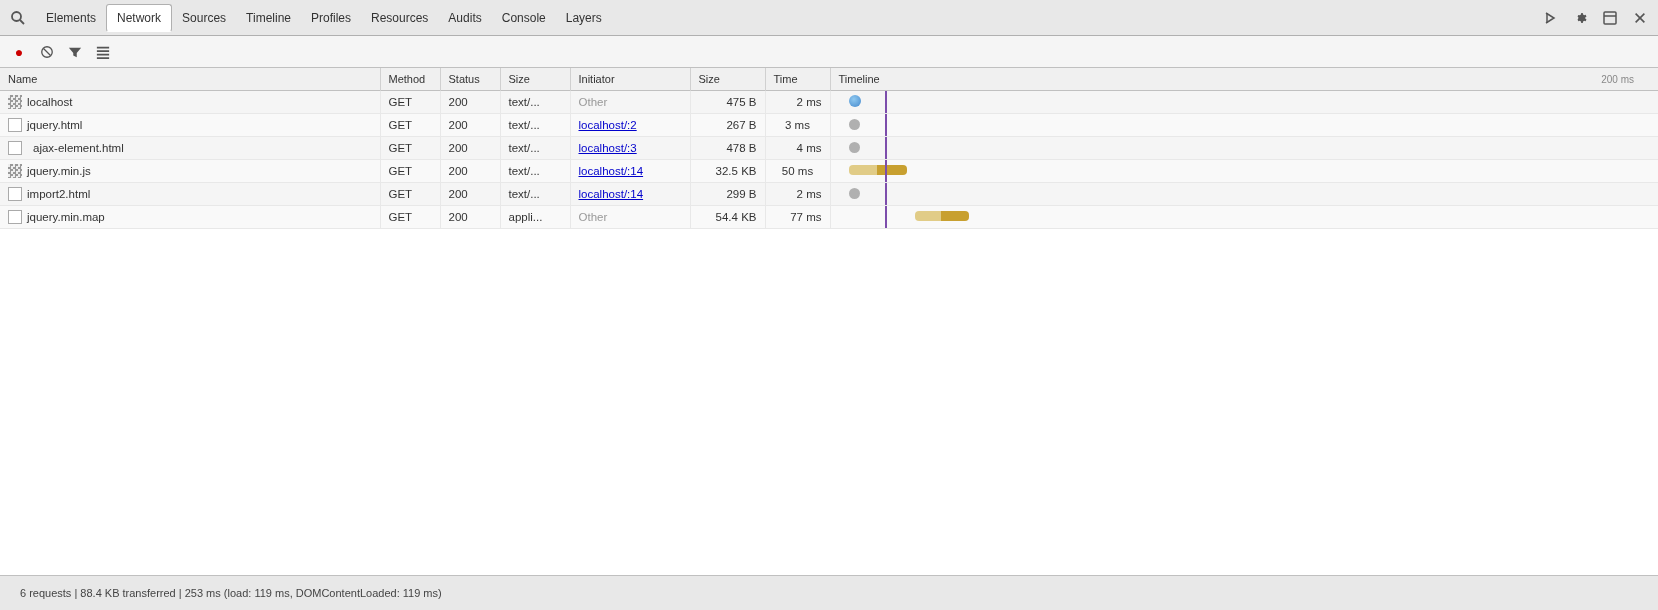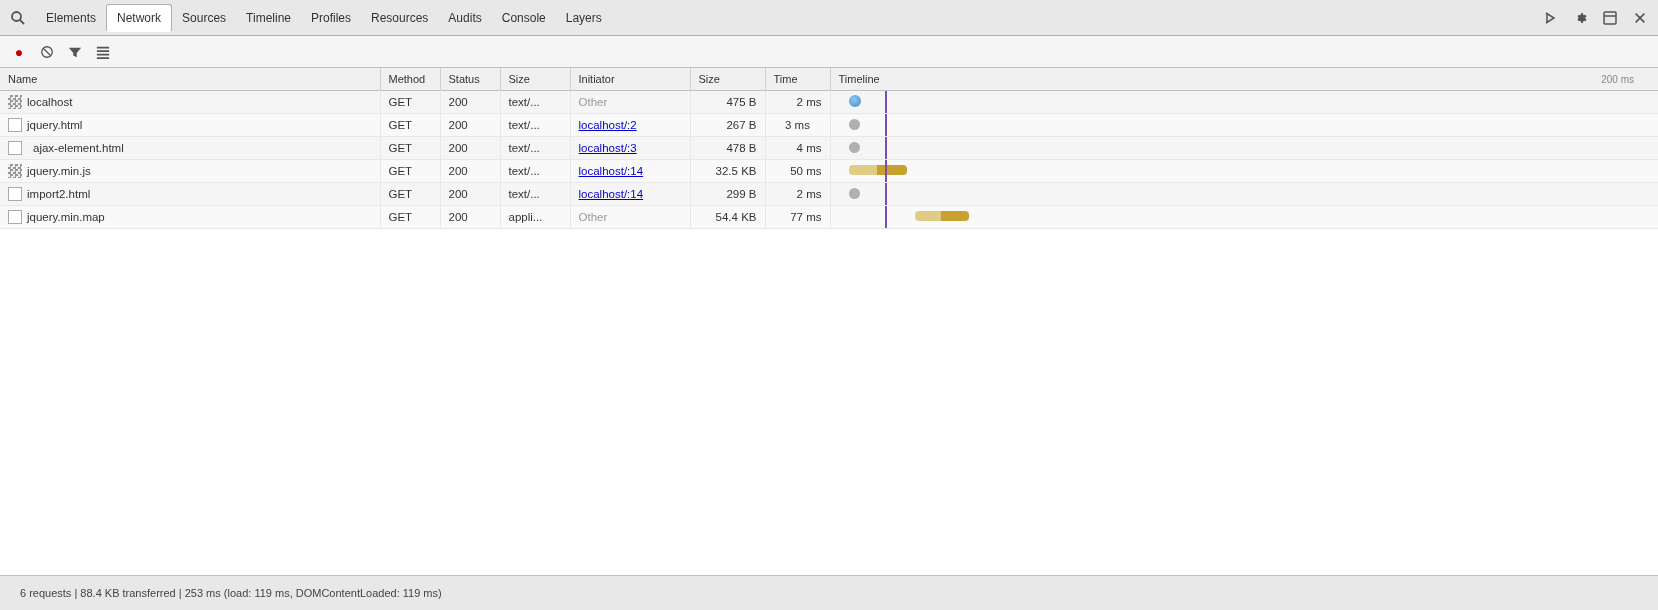--- a/index.html
+++ b/index.html
@@ -342,21 +342,21 @@
               <div style="display: flex; align-items: center; gap: 5px;">
                 <div style="width: 14px; height: 14px; flex-shrink: 0; background: repeating-conic-gradient(rgb(153, 153, 153) 0%, rgb(153, 153, 153) 25%, rgb(238, 238, 238) 0%, rgb(238, 238, 238) 50%) 0px 0px / 5px 5px;"></div>
                 <span>jquery.min.js</span>
               </div>
             </td>
             <td>GET</td>
             <td>200</td>
             <td>text/...</td>
             <td><span style="color: rgb(0, 0, 204); text-decoration: underline; cursor: pointer;">localhost/:14</span></td>
             <td style="text-align: right;">32.5 KB</td>
-            <td style="text-align: right;">50 ms</td>
+            <td style="text-align: center;">50 ms</td>
             <td style="padding: 2px 4px;">
               <div style="position: relative; width: 100%; height: 18px; display: flex; align-items: center;">
                 <div style="position: absolute; left: 50px; top: -4px; bottom: -4px; width: 2px; background: rgb(124, 77, 171); z-index: 10;"></div>
                 <div style="padding-left: 14px; position: relative; z-index: 1;"><div style="display: inline-flex; height: 10px;">
                     <div style="width: 28px; height: 10px; background: rgb(212, 180, 74); opacity: 0.65; border-radius: 4px 0px 0px 4px;"></div>
                     <div style="width: 30px; height: 10px; background: rgb(200, 160, 48); border-radius: 0px 4px 4px 0px;"></div>
                   </div></div>
               </div>
             </td>
           </tr>

